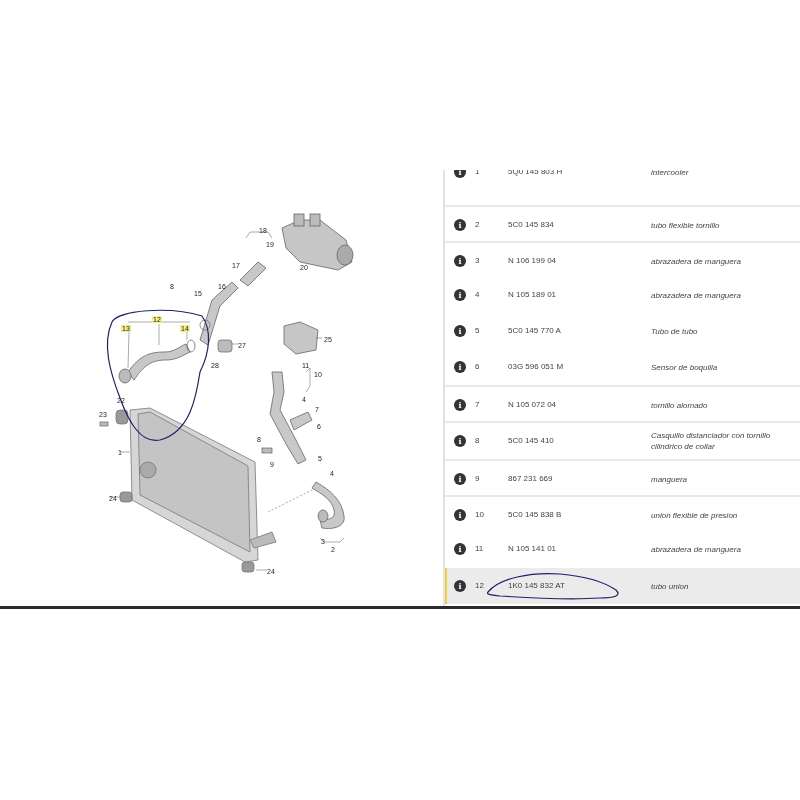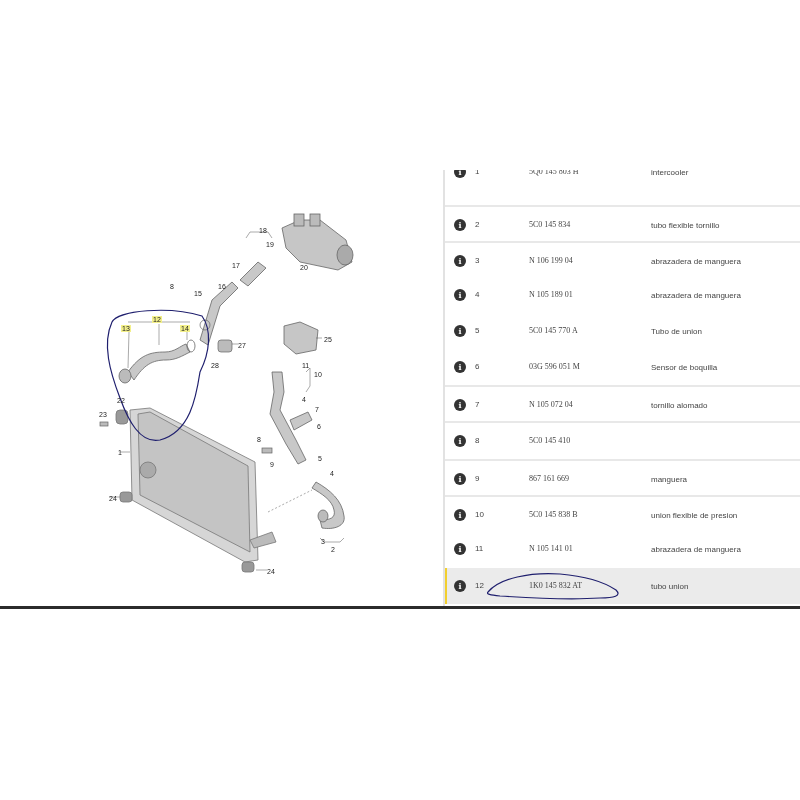--- a/index.html
+++ b/index.html
@@ -8,22 +8,22 @@
   .diagram { position:absolute; left:0; top:170px; width:430px; height:438px; }
   .diagram svg { position:absolute; left:0; top:0; }
   .callout { position:absolute; font-size:7px; color:#222; font-family:"Liberation Sans", sans-serif; }
   .callout.hl { background:#f3f08a; padding:0 1px; }
   .panel { position:absolute; left:443px; top:170px; width:357px; height:438px; border-left:2px solid #e2e2e2; background:#fff; overflow:hidden; }
   .row { position:absolute; left:0; width:357px; height:36px; font-size:8px; color:#444; }
   .row.sep { border-top:2px solid #e8e8e8; }
   .row.selected { background:#ebebeb; }
   .row .info { position:absolute; left:9px; top:50%; margin-top:-6px; width:12px; height:12px; border-radius:50%; background:#333; color:#fff; font-size:8px; font-weight:bold; text-align:center; line-height:12px; font-family:"DejaVu Serif", serif; }
   .row .num { position:absolute; left:30px; top:50%; margin-top:-5px; }
-  .row .part { position:absolute; left:84px; top:50%; margin-top:-5px;font-family:Liberation Serif, serif; }
-  .row .desc { position:absolute; left:206px; top:50%; margin-top:-5px; width:140px; line-height:11px; }
+  .row .part { position:absolute; left:63px; top:50%; margin-top:-5px; }
+  .row .desc { position:absolute; left:206px; top:50%; margin-top:-5px; width:140px; line-height:11px;font-style:italic; }
   .row .desc.two { margin-top:-11px; }
   .selbar { position:absolute; left:-2px; top:0; width:4px; height:100%; background:#f2cf2e; }
   .bottombar { position:absolute; left:0; top:606px; width:800px; height:3px; background:#2b2b2b; }
   .annot { position:absolute; }
 </style>
 </head>
 <body>
 
 <div class="diagram">
   <svg width="430" height="438" viewBox="0 170 430 438">
@@ -148,43 +148,44 @@
   <div class="row" style="top:107px;">
     <span class="info">i</span>
     <span class="num">4</span>
     <span class="part">N  105 189 01</span>
     <span class="desc">abrazadera de manguera</span>
   </div>
   <div class="row" style="top:143px;">
     <span class="info">i</span>
     <span class="num">5</span>
     <span class="part">5C0 145 770 A</span>
-    <span class="desc">Tubo de union</span>
+    <span class="desc">Tubo de tubo</span>
   </div>
   <div class="row" style="top:179px;">
     <span class="info">i</span>
     <span class="num">6</span>
     <span class="part">03G 596 051 M</span>
     <span class="desc">Sensor de boquilla</span>
   </div>
   <div class="row sep" style="top:215px;">
     <span class="info">i</span>
     <span class="num">7</span>
     <span class="part">N  105 072 04</span>
     <span class="desc">tornillo alomado</span>
   </div>
   <div class="row sep" style="top:251px;">
     <span class="info">i</span>
     <span class="num">8</span>
     <span class="part">5C0 145 410</span>
+    <span class="desc two">Casquillo distanciador con tornillo cilindrico de collar</span>
   </div>
   <div class="row sep" style="top:289px;">
     <span class="info">i</span>
     <span class="num">9</span>
-    <span class="part">867 161 669</span>
+    <span class="part">867 231 669</span>
     <span class="desc">manguera</span>
   </div>
   <div class="row sep" style="top:325px;">
     <span class="info">i</span>
     <span class="num">10</span>
     <span class="part">5C0 145 838 B</span>
     <span class="desc">union flexible de presion</span>
   </div>
   <div class="row" style="top:361px;">
     <span class="info">i</span>

